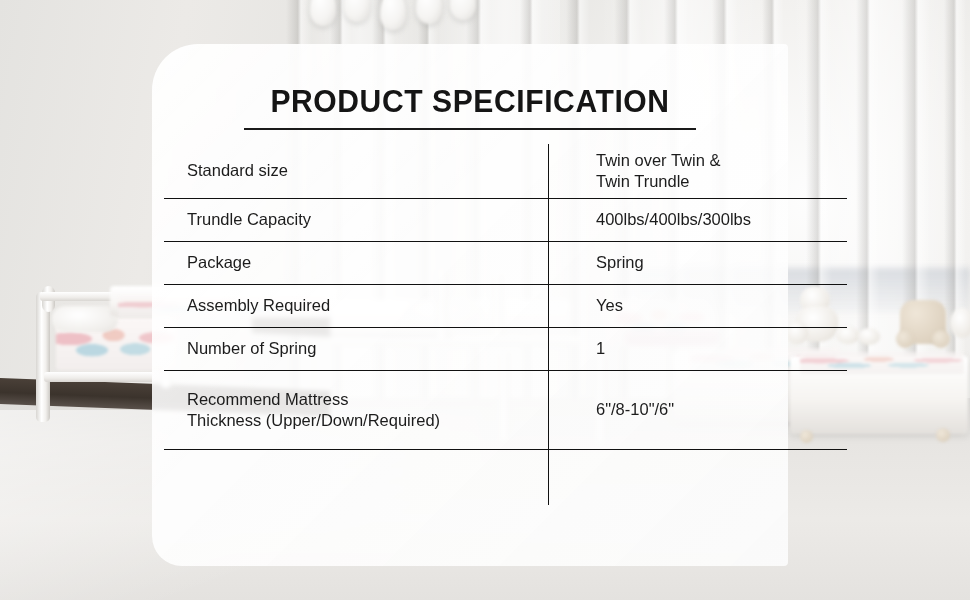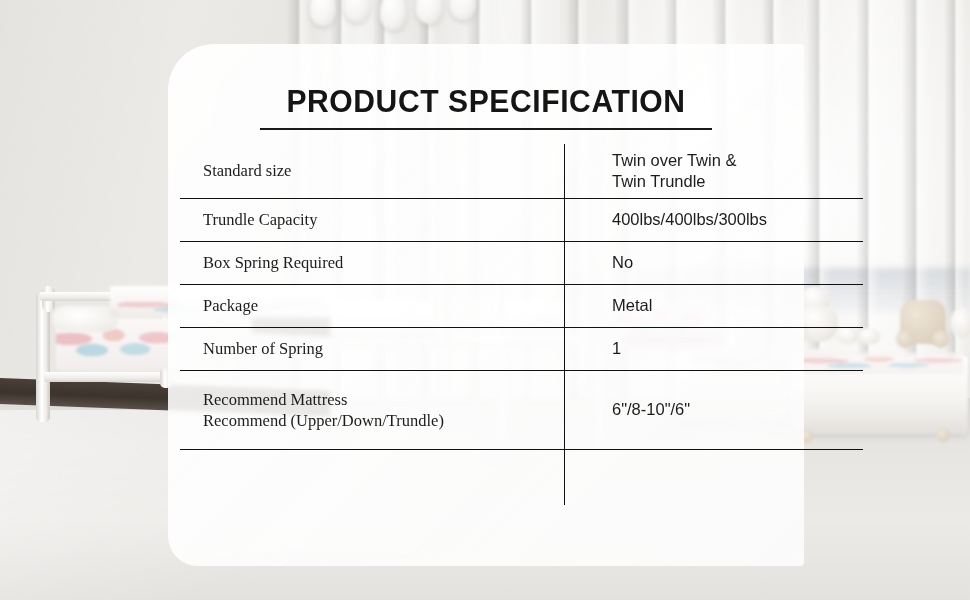--- a/index.html
+++ b/index.html
@@ -166,21 +166,21 @@
     border-radius: 4px;
     box-shadow: 0 2px 6px rgba(140,138,134,.25);
   }
 
   .blur-soft { filter: blur(1.4px); }
   .blur-more { filter: blur(3px); }
 
   
   .panel {
     position: absolute;
-    left: 168px;
+    left: 152px;
     top: 44px;
     width: 636px;
     height: 522px;
     background: linear-gradient(135deg, rgba(255,255,255,.93) 0%, rgba(255,255,255,.88) 40%, rgba(252,252,252,.90) 100%);
     border-radius: 46px 4px 4px 30px;
     backdrop-filter: blur(2px);
   }
 
   .panel-title {
     position: absolute;
@@ -226,21 +226,21 @@
   }
   .col-value {
     width: 251px;
     padding-left: 47px !important;
     border-left: 1.6px solid #111;
   }
   .spec-row td {
     border-bottom: 1.6px solid #111;
   }
   .spec-row.first td { border-top: none; }
-  .spec-row td.col-label { line-height: 1.28; font-family: Liberation Serif, serif; }
+  .spec-row td.col-label { line-height: 1.28; }
   .spec-row td.col-value { line-height: 1.28; }
 
   .row-tall td { height: 54px; }
   .row-std  td { height: 42px; }
   .row-big  td { height: 78px; }
   .row-pad  td { height: 55px; border-bottom: none; }
 
   .val-2line { white-space: pre-line; }
   .lbl-2line { white-space: pre-line; }
 </style>
@@ -346,34 +346,34 @@
         <tr class="spec-row first row-tall">
           <td class="col-label lbl-2line">Standard size</td>
           <td class="col-value val-2line">Twin over Twin &amp;
 Twin Trundle</td>
         </tr>
         <tr class="spec-row row-std">
           <td class="col-label">Trundle Capacity</td>
           <td class="col-value">400lbs/400lbs/300lbs</td>
         </tr>
         <tr class="spec-row row-std">
-          <td class="col-label">Box Spring Required</td>
-          <td class="col-value">No</td>
+          <td class="col-label">Package</td>
+          <td class="col-value">Spring</td>
         </tr>
         <tr class="spec-row row-std">
-          <td class="col-label">Package</td>
-          <td class="col-value">Metal</td>
+          <td class="col-label">Assembly Required</td>
+          <td class="col-value">Yes</td>
         </tr>
         <tr class="spec-row row-std">
           <td class="col-label">Number of Spring</td>
           <td class="col-value">1</td>
         </tr>
         <tr class="spec-row row-big">
           <td class="col-label lbl-2line">Recommend Mattress
-Recommend (Upper/Down/Trundle)</td>
+Thickness (Upper/Down/Required)</td>
           <td class="col-value">6"/8-10"/6"</td>
         </tr>
         <tr class="row-pad">
           <td class="col-label"></td>
           <td class="col-value"></td>
         </tr>
       </tbody>
     </table>
   </div>
 </div>

